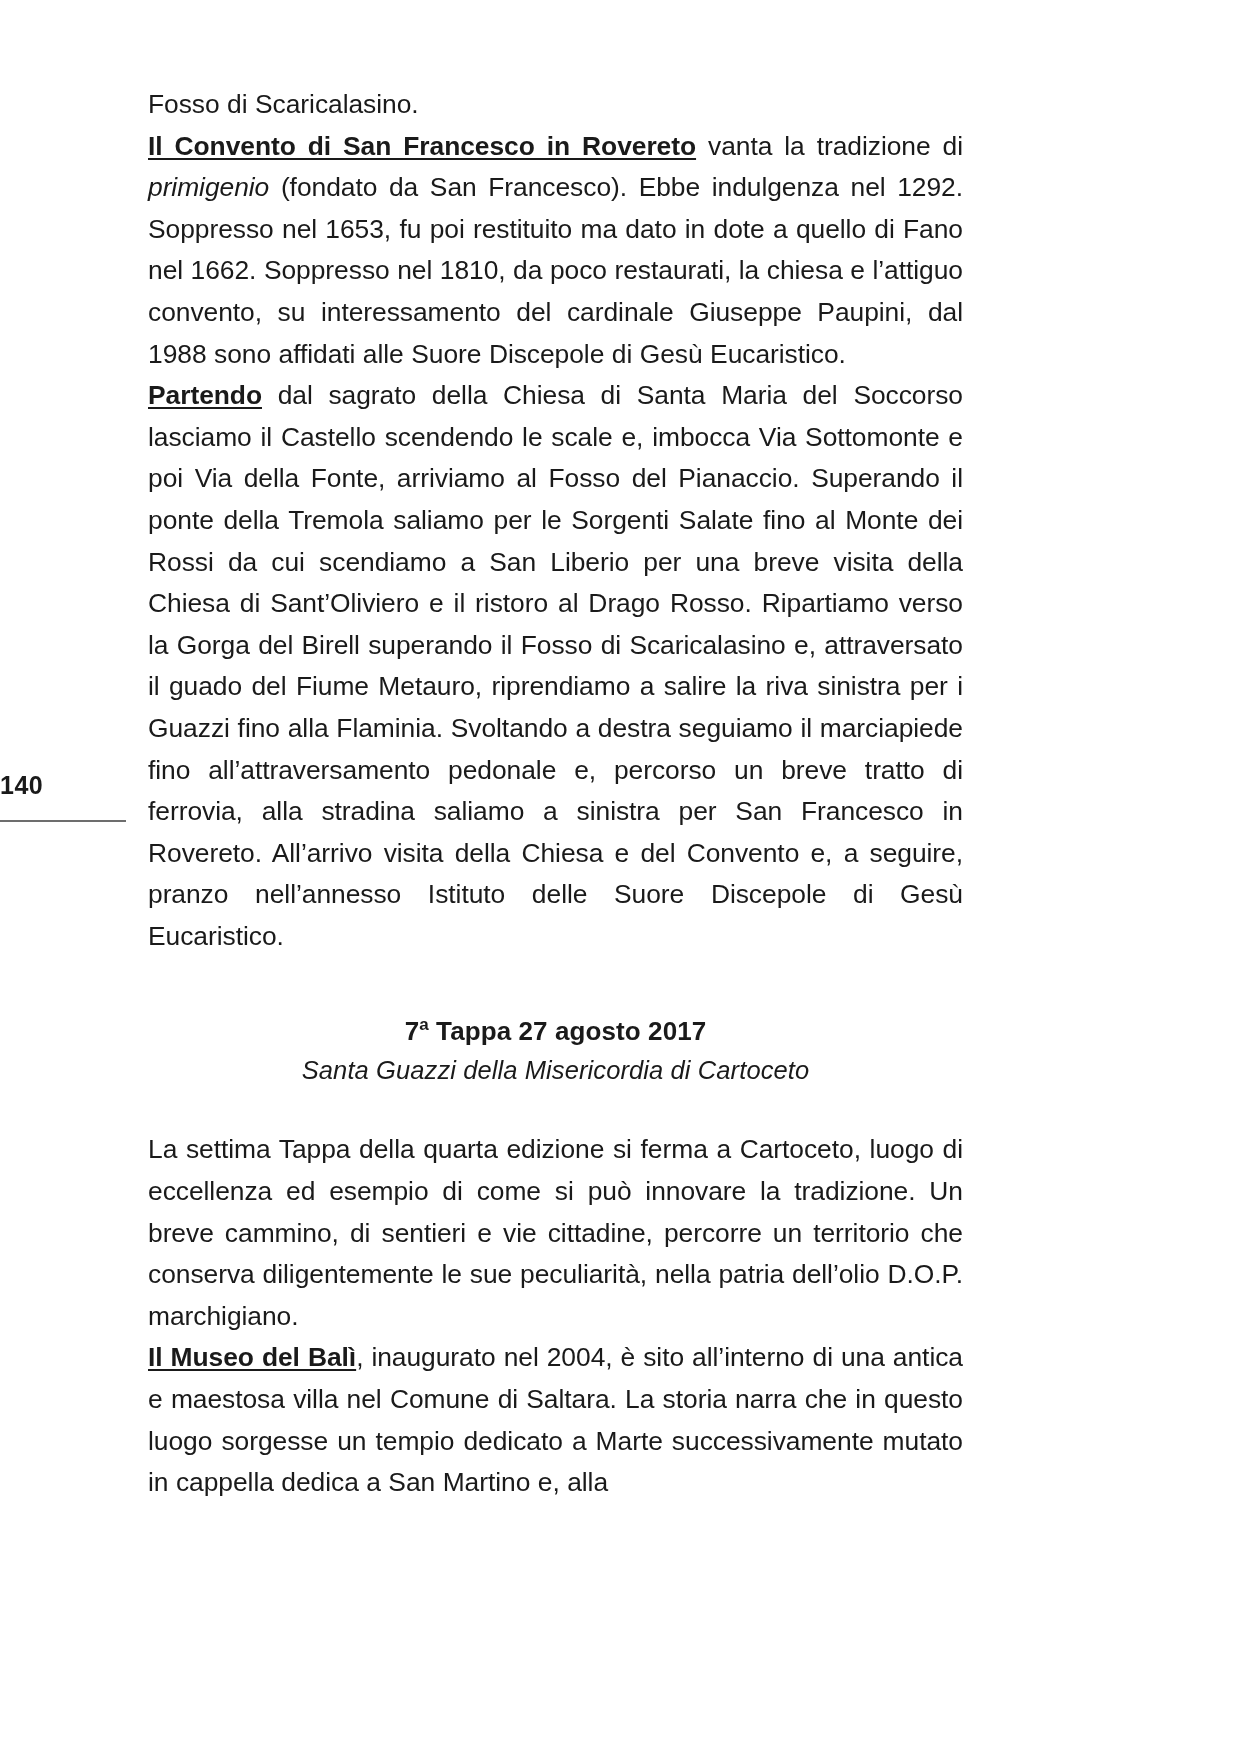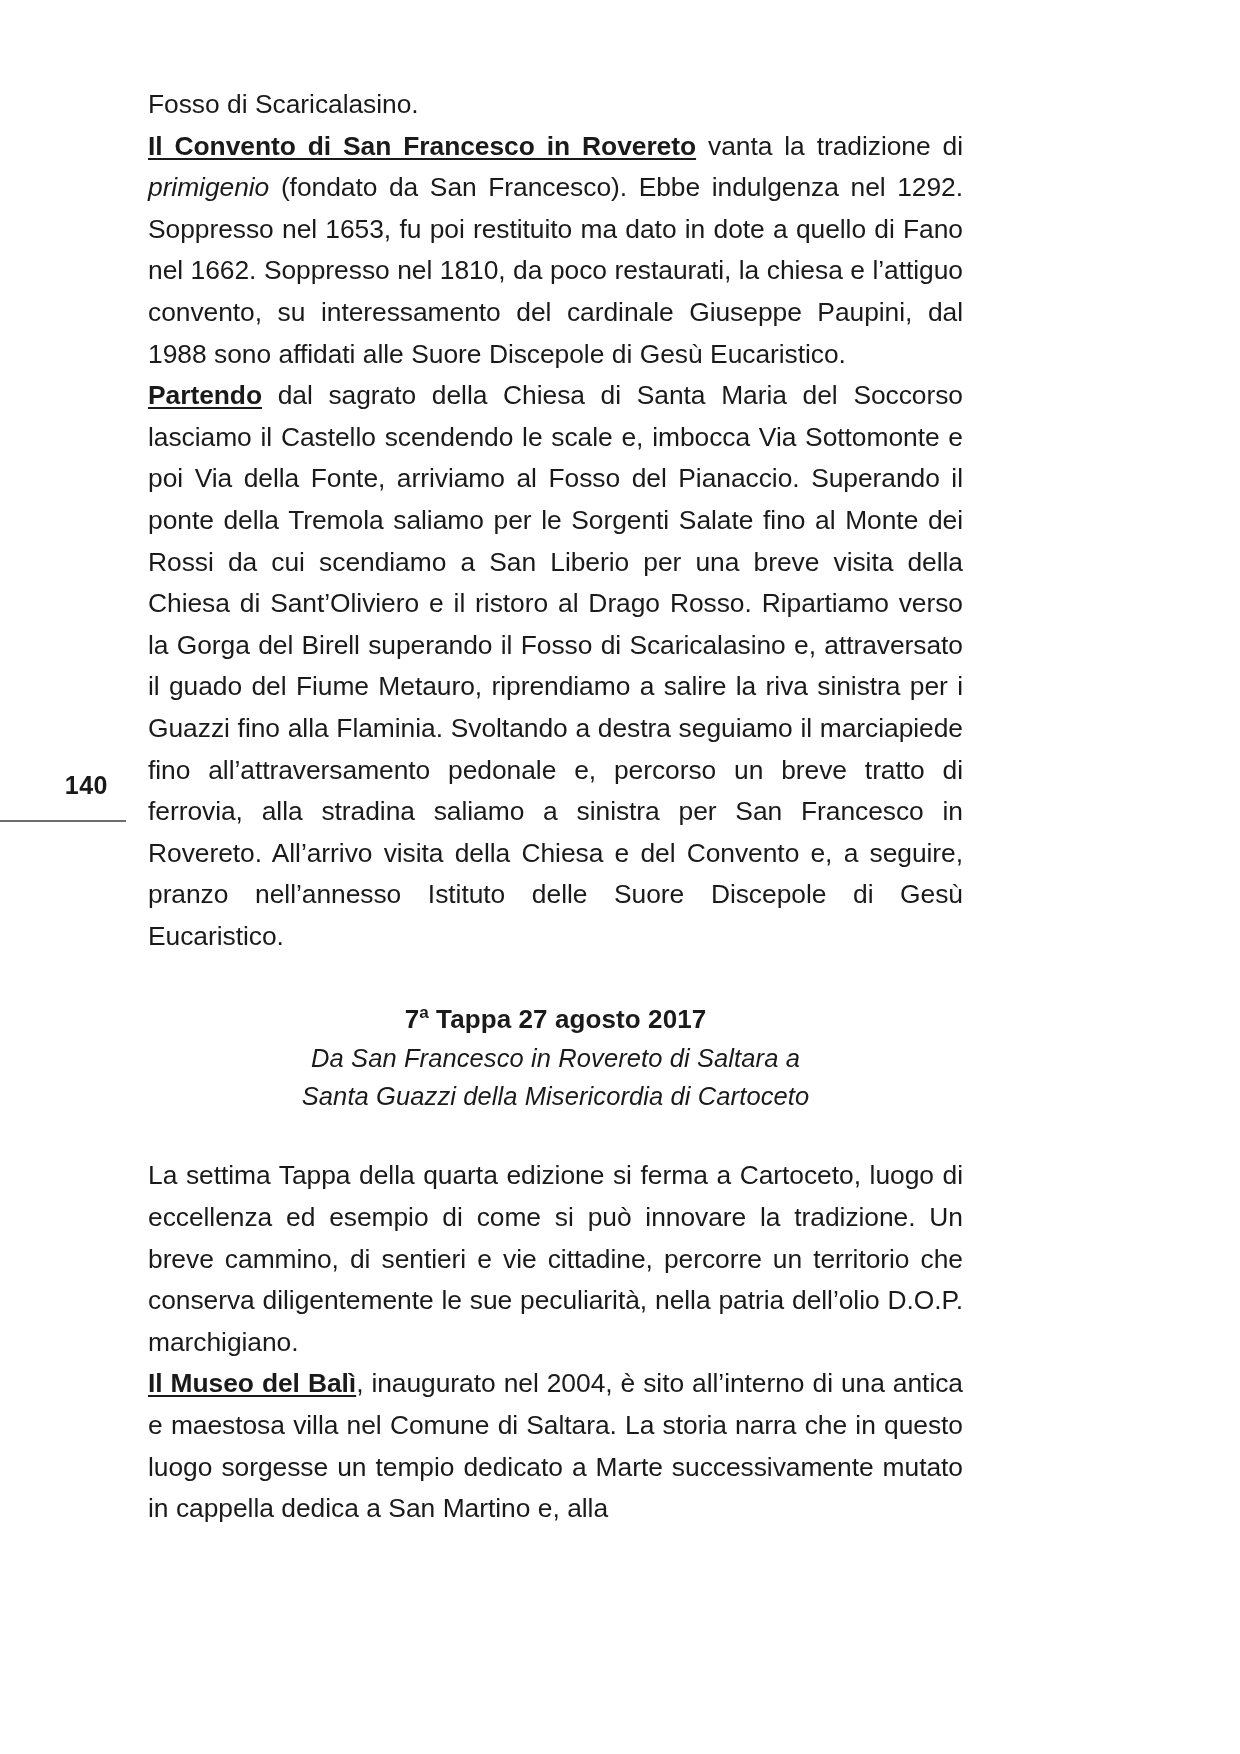--- a/index.html
+++ b/index.html
@@ -25,21 +25,20 @@
   
   .folio-block {
     position: absolute;
     left: 0;
     top: 773px;
     width: 126px;
   }
   .folio-number {
     font-size: 25px;
     font-weight: bold;
-    text-align: right;
     padding-right: 18px;
     letter-spacing: 0.5px;
     color: #1a1a1a;
     line-height: 1;
   }
   .folio-rule {
     margin-top: 22px;
     width: 126px;
     height: 2px;
     background: #6d6d6d;
@@ -71,21 +70,21 @@
     text-decoration: underline;
     text-underline-offset: 3px;
   }
   .ital {
     font-style: italic;
     margin-top: 44px;
   }
 
   
   .stage-heading {
-    margin-top: 42px;
+    margin-top: 54px;
     text-align: center;
   }
   .stage-title {
     font-size: 26px;
     font-weight: bold;
     line-height: 40px;
     letter-spacing: 0.1px;
   }
   .stage-title .ord {
     font-size: 17px;
@@ -118,21 +117,20 @@
       <span>Fosso di Scaricalasino.</span><br>
       <span class="lead">Il Convento di San Francesco in Rovereto</span><span> vanta la tradizione di </span><span class="ital">primigenio</span><span> (fondato da San Francesco). Ebbe indulgenza nel 1292. Soppresso nel 1653, fu poi restituito ma dato in dote a quello di Fano nel 1662. Soppresso nel 1810, da poco restaurati, la chiesa e l’attiguo convento, su interessamento del cardinale Giuseppe Paupini, dal 1988 sono affidati alle Suore Discepole di Gesù Eucaristico.</span>
     </p>
 
     <p class="body">
       <span class="lead">Partendo</span><span> dal sagrato della Chiesa di Santa Maria del Soccorso lasciamo il Castello scendendo le scale e, imbocca Via Sottomonte e poi Via della Fonte, arriviamo al Fosso del Pianaccio. Superando il ponte della Tremola saliamo per le Sorgenti Salate fino al Monte dei Rossi da cui scendiamo a San Liberio per una breve visita della Chiesa di Sant’Oliviero e il ristoro al Drago Rosso. Ripartiamo verso la Gorga del Birell superando il Fosso di Scaricalasino e, attraversato il guado del Fiume Metauro, riprendiamo a salire la riva sinistra per i Guazzi fino alla Flaminia. Svoltando a destra seguiamo il marciapiede fino all’attraversamento pedonale e, percorso un breve tratto di ferrovia, alla stradina saliamo a sinistra per San Francesco in Rovereto. All’arrivo visita della Chiesa e del Convento e, a seguire, pranzo nell’annesso Istituto delle Suore Discepole di Gesù Eucaristico.</span>
     </p>
 
     <div class="stage-heading">
       <div class="stage-title"><span>7</span><span class="ord">a</span><span> Tappa 27 agosto 2017</span></div>
-      <div class="stage-sub">Da San Francesco in Rovereto di Saltara a</div>
       <div class="stage-sub">Santa Guazzi della Misericordia di Cartoceto</div>
     </div>
 
     <div class="gap-after-heading"></div>
 
     <p class="body">La settima Tappa della quarta edizione si ferma a Cartoceto, luogo di eccellenza ed esempio di come si può innovare la tradizione. Un breve cammino, di sentieri e vie cittadine, percorre un territorio che conserva diligentemente le sue peculiarità, nella patria dell’olio D.O.P. marchigiano.</p>
 
     <p class="body">
       <span class="lead">Il Museo del Balì</span><span>, inaugurato nel 2004, è sito all’interno di una antica e maestosa villa nel Comune di Saltara. La storia narra che in questo luogo sorgesse un tempio dedicato a Marte successivamente mutato in cappella dedica a San Martino e, alla</span>
     </p>

